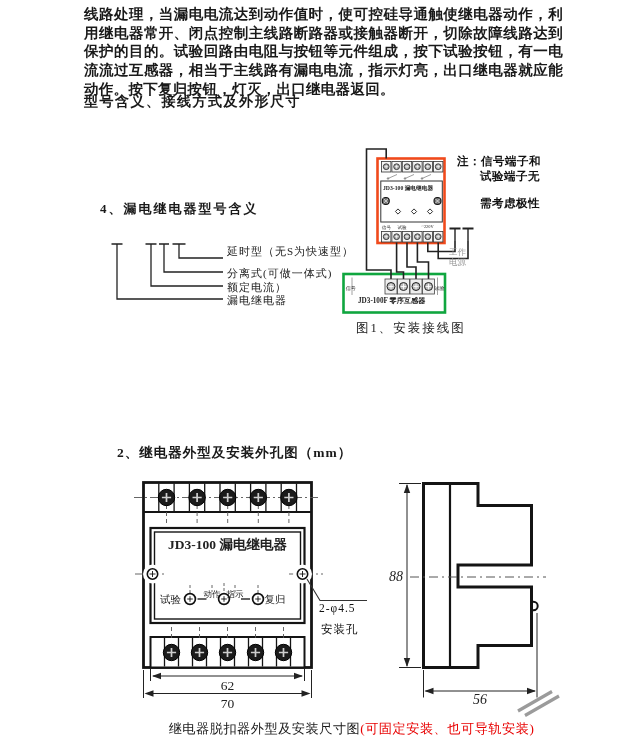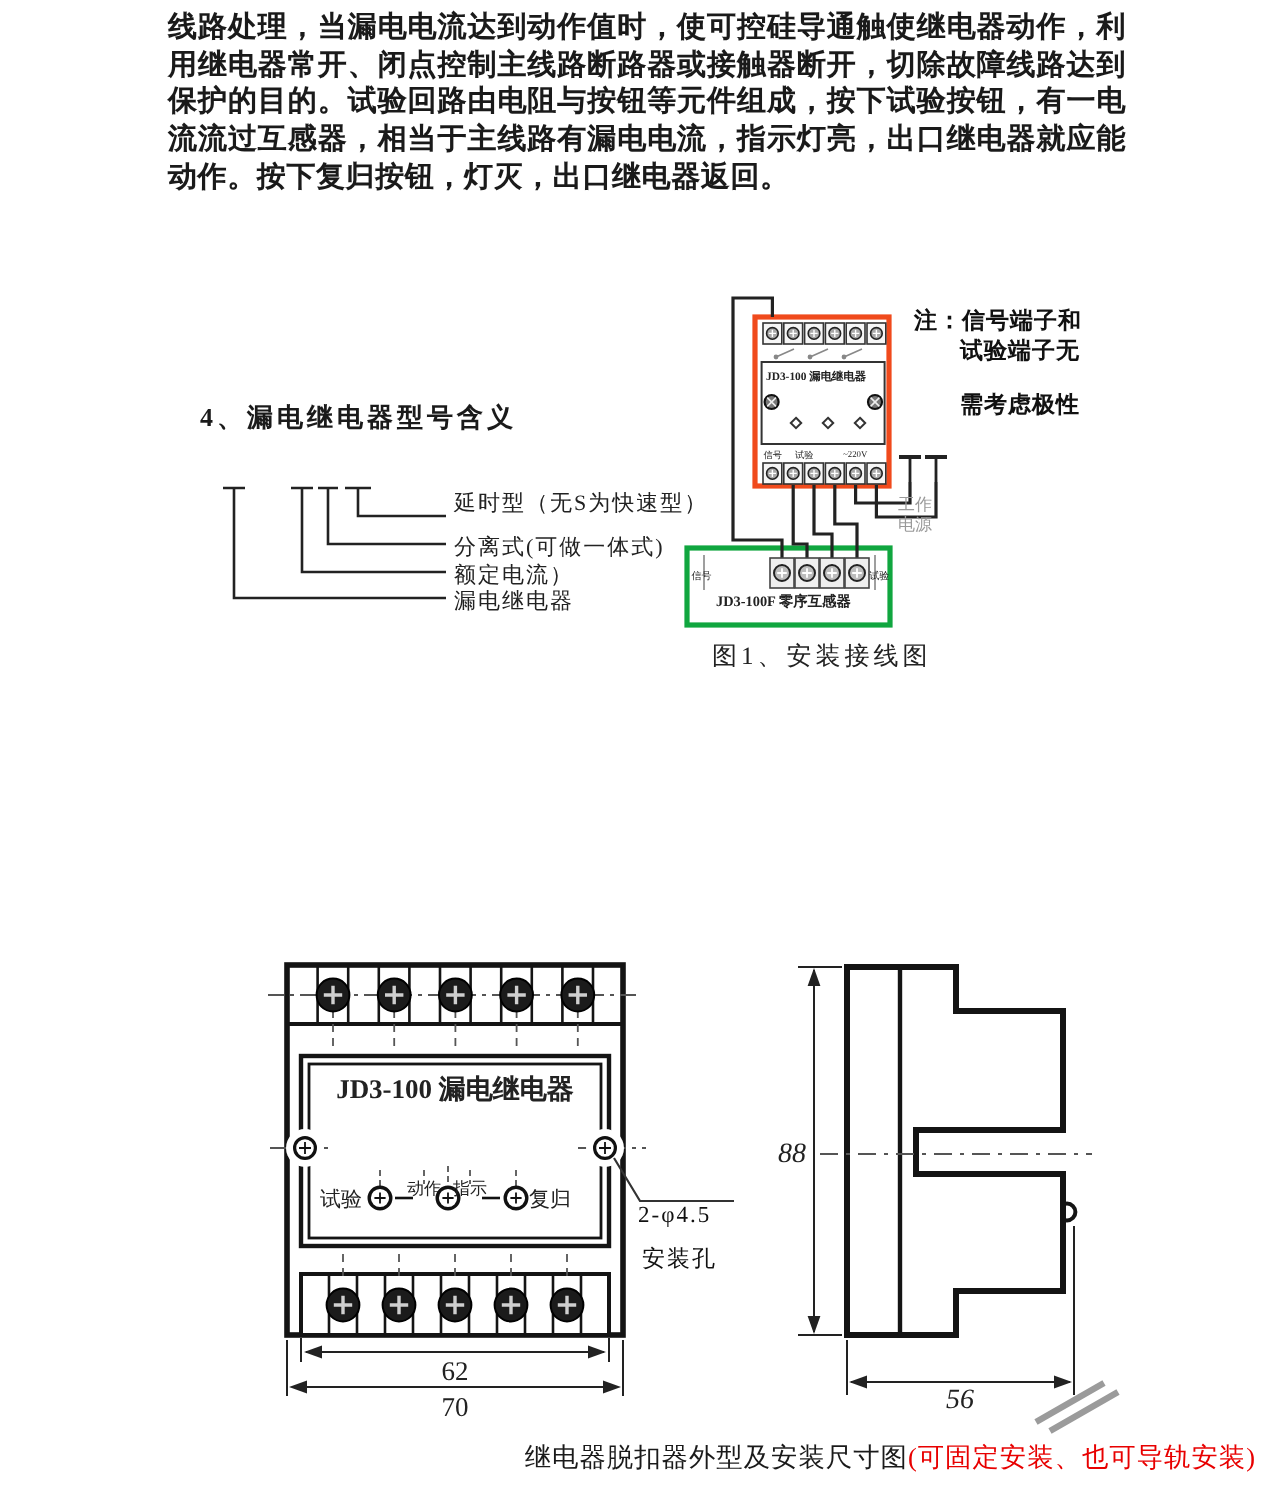--- a/index.html
+++ b/index.html
@@ -13,35 +13,36 @@
   .model-title{font-size:13px;font-weight:bold;letter-spacing:2px;}
   .model-code{font-size:18px;font-weight:bold;letter-spacing:1.5px;}
   .fork-label{font-size:11px;letter-spacing:1px;color:#222;white-space:nowrap;}
   .note{font-family:"Liberation Sans","DejaVu Sans",sans-serif;font-weight:bold;
         font-size:11.5px;line-height:14.6px;letter-spacing:0.5px;color:#111;white-space:nowrap;}
   .note.ind{margin-left:23px;}
   .pwr{width:19px;font-size:8.5px;line-height:10px;color:#999;word-break:break-all;
        font-family:"Liberation Sans","DejaVu Sans",sans-serif;margin-top:44px;}
   .fig-cap{font-size:12.5px;letter-spacing:2px;color:#222;}
   .hole-lbl{font-size:11.5px;letter-spacing:1px;color:#111;white-space:nowrap;}
-  .footer{left:0;right:0;top:720px;text-align:right;padding-left:75px;font-size:13.2px;
+  .footer{left:0;right:0;top:720px;text-align:center;padding-left:75px;font-size:13.2px;
           letter-spacing:0.5px;white-space:nowrap;}
   .footer .red{color:#e80000;}
   svg{display:block;}
   svg text{font-family:"Liberation Serif","DejaVu Serif",serif;fill:#222;}
   .dimtxt{font-size:13.5px;}
   .dimtxt-i{font-size:14px;font-style:italic;}
 </style>
 </head>
 <body>
 
 <div id="page">
 
   <div class="abs intro" style="left:84px;top:5px;">线路处理，当漏电电流达到动作值时，使可控硅导通触使继电器动作，利用继电器常开、闭点控制主线路断路器或接触器断开，切除故障线路达到保护的目的。试验回路由电阻与按钮等元件组成，按下试验按钮，有一电流流过互感器，相当于主线路有漏电电流，指示灯亮，出口继电器就应能动作。按下复归按钮，灯灭，出口继电器返回。</div>
 
+  <div class="abs h1" style="left:84px;top:93px;">型号含义、接线方式及外形尺寸</div>
 
   <div class="abs model-title" style="left:100px;top:200px;">4、漏电继电器型号含义</div>
 
   <svg class="abs" style="left:95px;top:238px;" width="130" height="68" viewBox="95 238 130 68">
     <g stroke="#222" stroke-width="1.3" fill="none">
       <path d="M111.5,244 H122.5 M145.5,244 H156.5 M159,244 H169 M172.5,244 H185.5"></path>
       <path d="M117,244 V299 H223"></path>
       <path d="M151,244 V286 H223"></path>
       <path d="M164,244 V272 H223"></path>
       <path d="M179,244 V258 H223"></path>
@@ -132,20 +133,21 @@
     <text x="434.6" y="289.5" font-size="5" fill="#667">试验</text>
     <text x="358" y="303" font-size="7.2" font-weight="bold" fill="#333645">JD3-100F 零序互感器</text>
   </svg>
 
   <div class="abs note" style="left:457px;top:154px;">注：信号端子和</div>
   <div class="abs note ind" style="left:457px;top:169px;">试验端子无</div>
   <div class="abs note ind" style="left:457px;top:196px;">需考虑极性</div>
   <div class="abs pwr" style="left:449px;top:203px;">工作电源</div>
   <div class="abs fig-cap" style="left:356px;top:320px;">图1、安装接线图</div>
 
+  <div class="abs h2" style="left:117px;top:444px;">2、继电器外型及安装外孔图（mm）</div>
 
   <svg class="abs" style="left:128px;top:468px;" width="260" height="248" viewBox="128 468 260 248">
     <defs>
       <g id="gscrew">
         <circle r="8.2" fill="#1b1b1b" stroke="#000" stroke-width="1"></circle>
         <path d="M-4.6,0 H4.6 M0,-4.6 V4.6" stroke="#cfcfcf" stroke-width="1.7"></path>
       </g>
       <g id="gbtn">
         <circle r="5.4" fill="#fff" stroke="#111" stroke-width="1.7"></circle>
         <path d="M-2.8,0 H2.8 M0,-2.8 V2.8" stroke="#111" stroke-width="0.9"></path>

